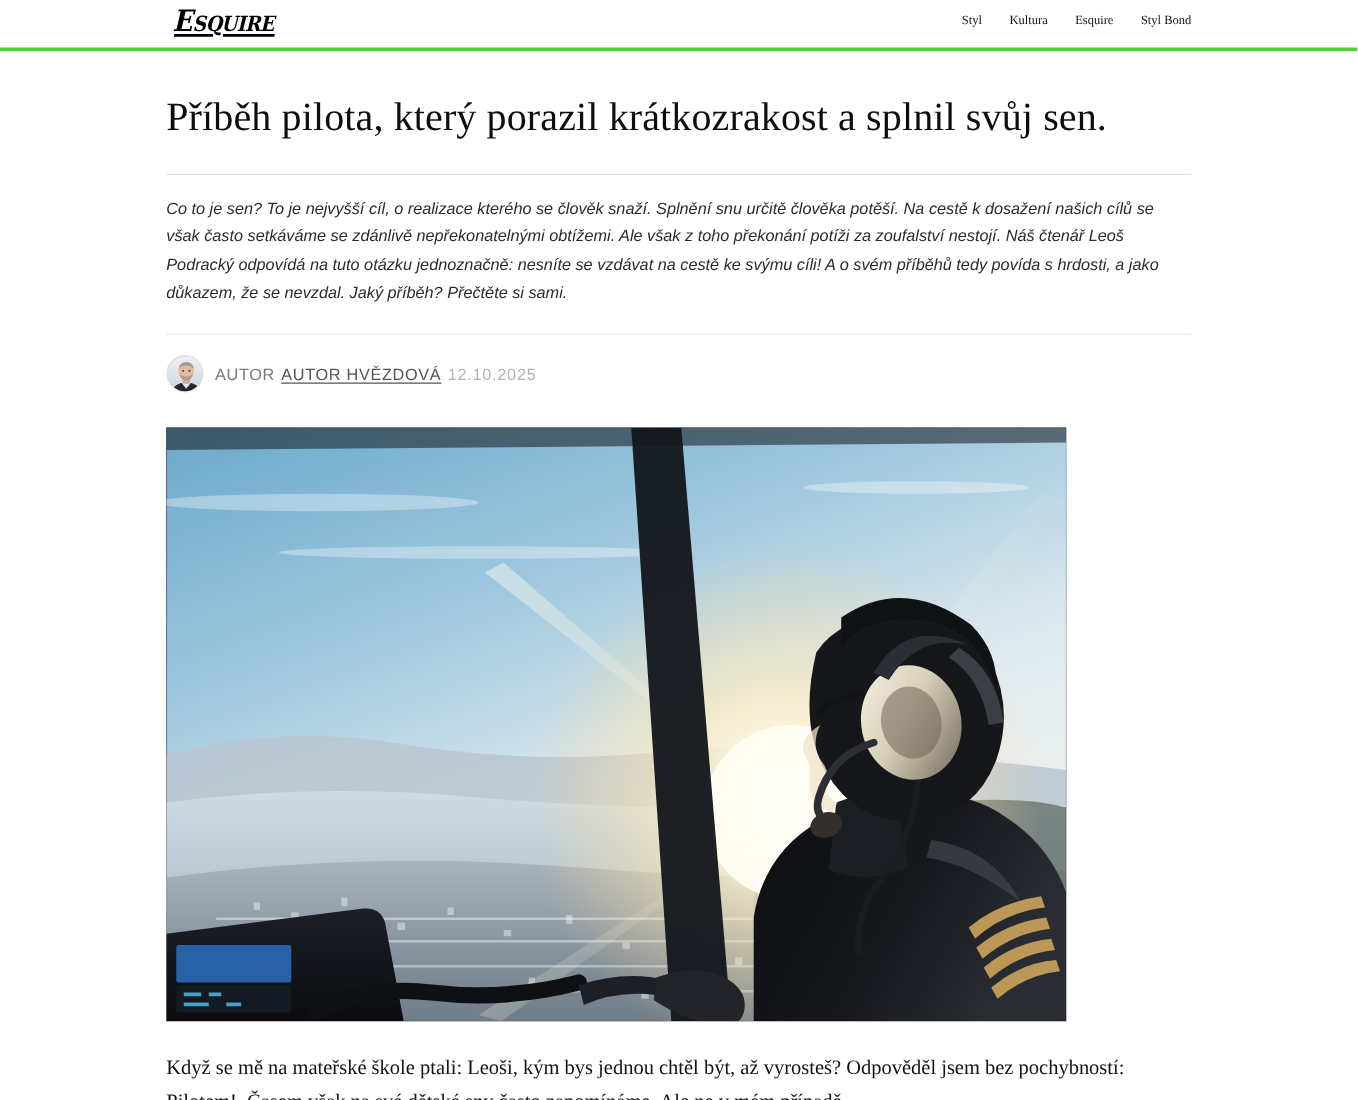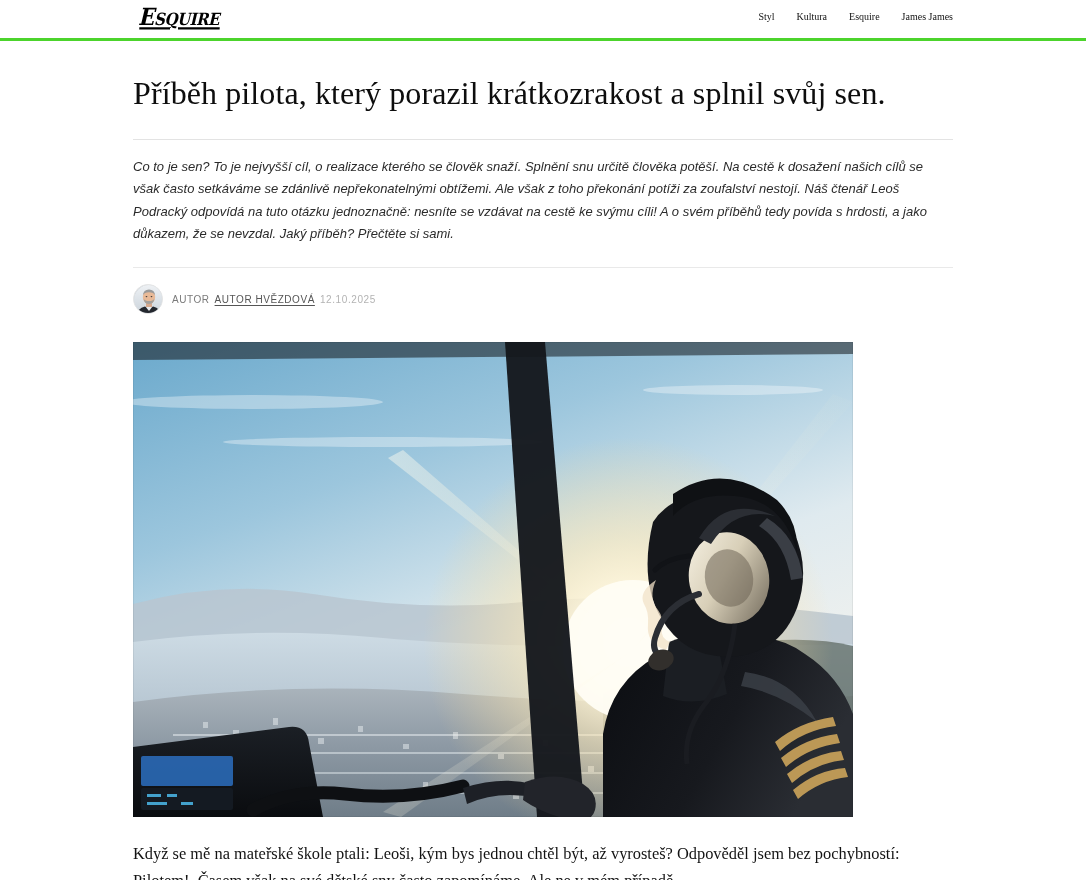--- a/index.html
+++ b/index.html
@@ -103,21 +103,21 @@
     border-radius: 50%;
     overflow: hidden;
     flex: 0 0 auto;
     background: #cfd6dc;
     position: relative;
     border: 1px solid #e6e6e6;
   }
   .avatar svg { display: block; }
   .byline-text {
     font-family: "Liberation Sans", "DejaVu Sans", sans-serif;
-    font-size: 10px;
+    font-size: 13px;
     letter-spacing: 0.55px;
     color: #7a7a7a;
     display: flex;
     align-items: baseline;
     gap: 5px;
     white-space: nowrap;
   }
   .byline-author {
     color: #555555;
     text-decoration: underline;
@@ -147,21 +147,21 @@
 </style>
 </head>
 <body>
 
 <header class="site-header">
   <a class="brand" href="#">Esquire</a>
   <nav class="main-nav">
     <a href="#">Styl</a>
     <a href="#">Kultura</a>
     <a href="#">Esquire</a>
-    <a href="#">James James</a>
+    <a href="#">Styl Bond</a>
   </nav>
 </header>
 
 <main class="article">
 
   <h1 class="headline">Příběh pilota, který porazil krátkozrakost a splnil svůj sen.</h1>
 
   <hr class="rule">
 
   <p class="perex">Co to je sen? To je nejvyšší cíl, o realizace kterého se člověk snaží. Splnění snu určitě člověka potěší. Na cestě k dosažení našich cílů se však často setkáváme se zdánlivě nepřekonatelnými obtížemi. Ale však z toho překonání potíži za zoufalství nestojí. Náš čtenář Leoš Podracký odpovídá na tuto otázku jednoznačně: nesníte se vzdávat na cestě ke svýmu cíli! A o svém příběhů tedy povída s hrdosti, a jako důkazem, že se nevzdal. Jaký příběh? Přečtěte si sami.</p>

